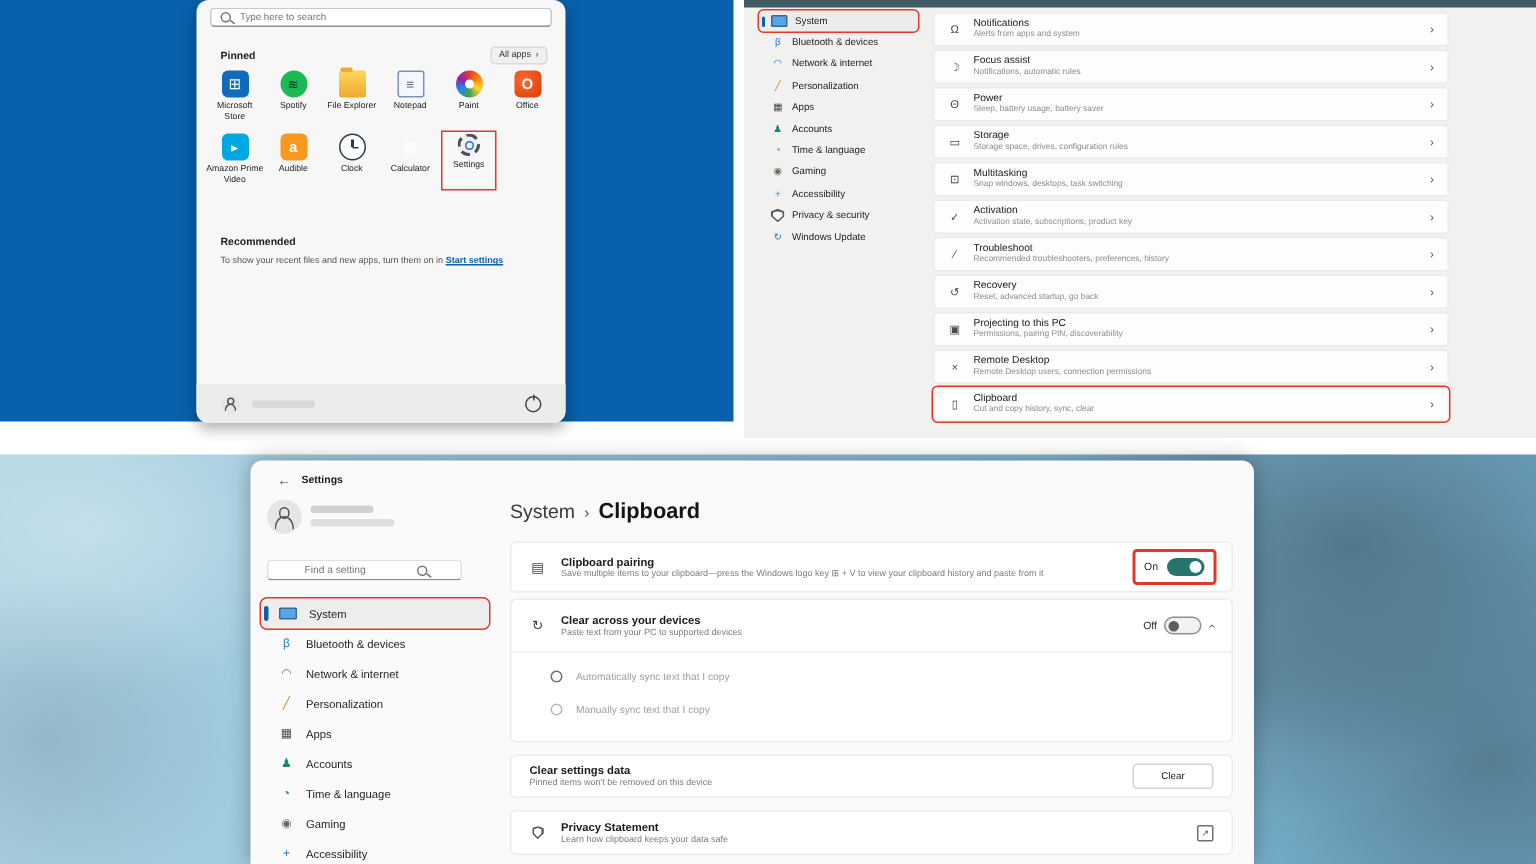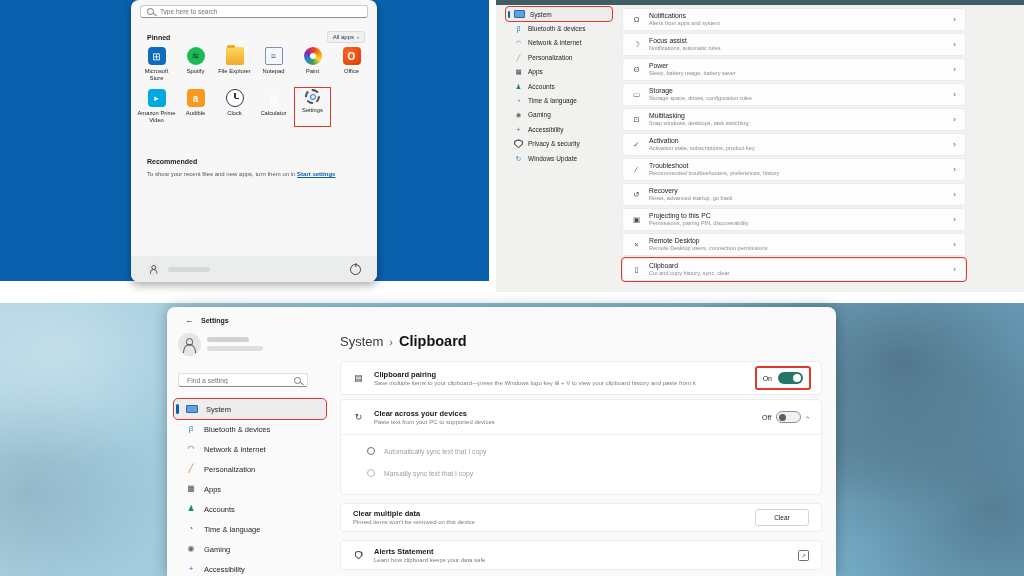--- a/index.html
+++ b/index.html
@@ -91,21 +91,21 @@
        linear-gradient(100deg,#aed3e2,#90c3d9 40%,#7db4cf 70%,#6fa8c6)}
   .win{position:absolute;left:167px;top:4px;width:669px;height:269px;background:#fafafa;
        border-radius:8px 8px 0 0;box-shadow:0 0 14px rgba(0,0,0,.3)}
   .back-row{position:absolute;left:18px;top:8px;display:flex;align-items:center;gap:7px}
   .back-ar{font-size:9px;color:#333}
   .back-lb{font-size:7px;font-weight:700;color:#1a1a1a}
   .avatar{position:absolute;left:11px;top:26px;width:23px;height:23px}
   .bar1{position:absolute;left:40px;top:30px;width:42px;height:5px;background:#cfd1d3;border-radius:2.5px}
   .bar2{position:absolute;left:40px;top:39px;width:56px;height:4.5px;background:#dddfe1;border-radius:2.5px}
   .find{position:absolute;left:11px;top:66px;width:130px;height:14px;background:#fff;border:1px solid #e0e0e0;
-       border-bottom:1px solid #8a8a8a;border-radius:3px;display:flex;align-items:center;padding:0 6px;box-sizing:border-box;gap:0}
+       border-bottom:1px solid #8a8a8a;border-radius:3px;display:flex;align-items:center;padding:0 22px;box-sizing:border-box;gap:0}
   .find input{border:none;outline:none;background:transparent;font-size:6.8px;width:100%;font-family:inherit;color:#444}
   .find .mag{margin-left:auto}
   .b-aside{position:absolute;left:7px;top:92px;width:152px}
   .b-item{height:20px;display:flex;align-items:center;gap:8px;padding-left:12px;font-size:7.5px;color:#1f1f1f;position:relative;box-sizing:border-box}
   .b-item .si{width:10px;text-align:center;font-size:8px;flex:none;line-height:10px}
   .b-item.sel{background:#ededed;border-radius:4px;outline:1.6px solid #e2382a}
   .b-item.sel::before{content:"";position:absolute;left:2px;top:5px;width:2.5px;height:10px;background:#0961ad;border-radius:1.5px}
   .b-main{position:absolute;left:173px;top:0;width:482px}
   .crumb{position:absolute;left:0;top:26px;display:flex;align-items:baseline;gap:6px}
   .crumb .p{font-size:13px;color:#3a3a3a}
@@ -439,32 +439,32 @@
             </div>
             <div class="ropt" style="margin-bottom: 14px;">
               <span class="radio r2"></span>
               <span>Manually sync text that I copy</span>
             </div>
           </div>
       </div>
 
       <div class="card crow" style="top:196px;height:29px">
         <span>
-          <div class="c-tt">Clear multiple data</div>
+          <div class="c-tt">Clear settings data</div>
           <div class="c-st">Pinned items won't be removed on this device</div>
         </span>
         <span class="btn">Clear</span>
       </div>
 
       <div class="card crow" style="top:233px;height:30px">
         <span class="c-ic" style="display:flex;justify-content:center">
             <span class="shield"></span>
           </span>
         <span>
-          <div class="c-tt">Alerts Statement</div>
+          <div class="c-tt">Privacy Statement</div>
           <div class="c-st">Learn how clipboard keeps your data safe</div>
         </span>
         <span class="rt">
           <span class="extbox">↗</span>
         </span>
       </div>
     </div>
   </div>
 </div>
 

